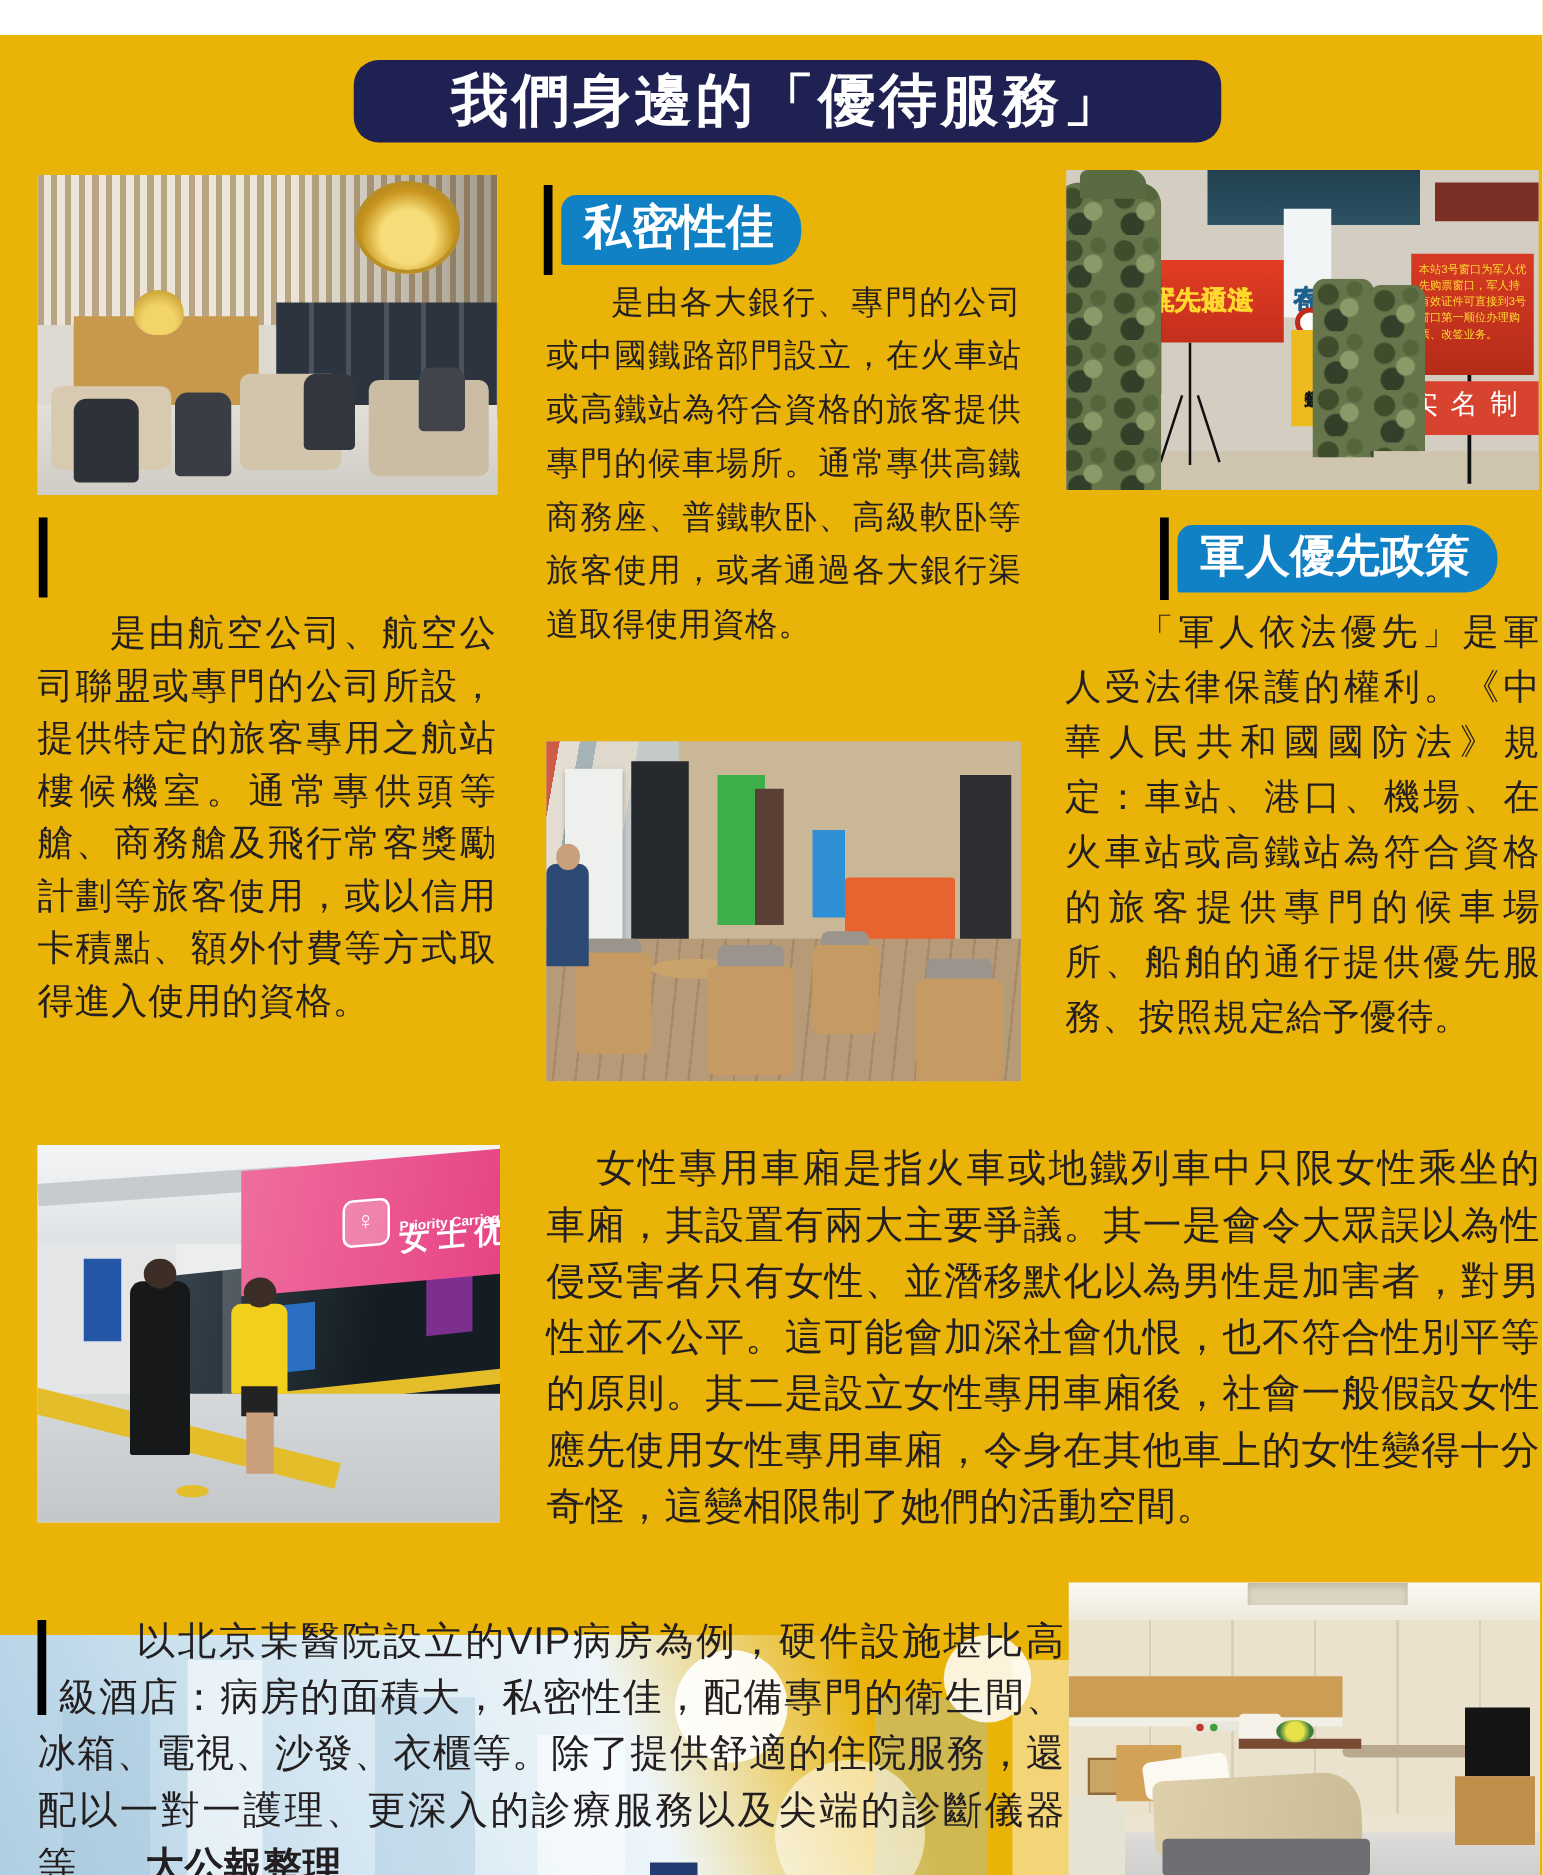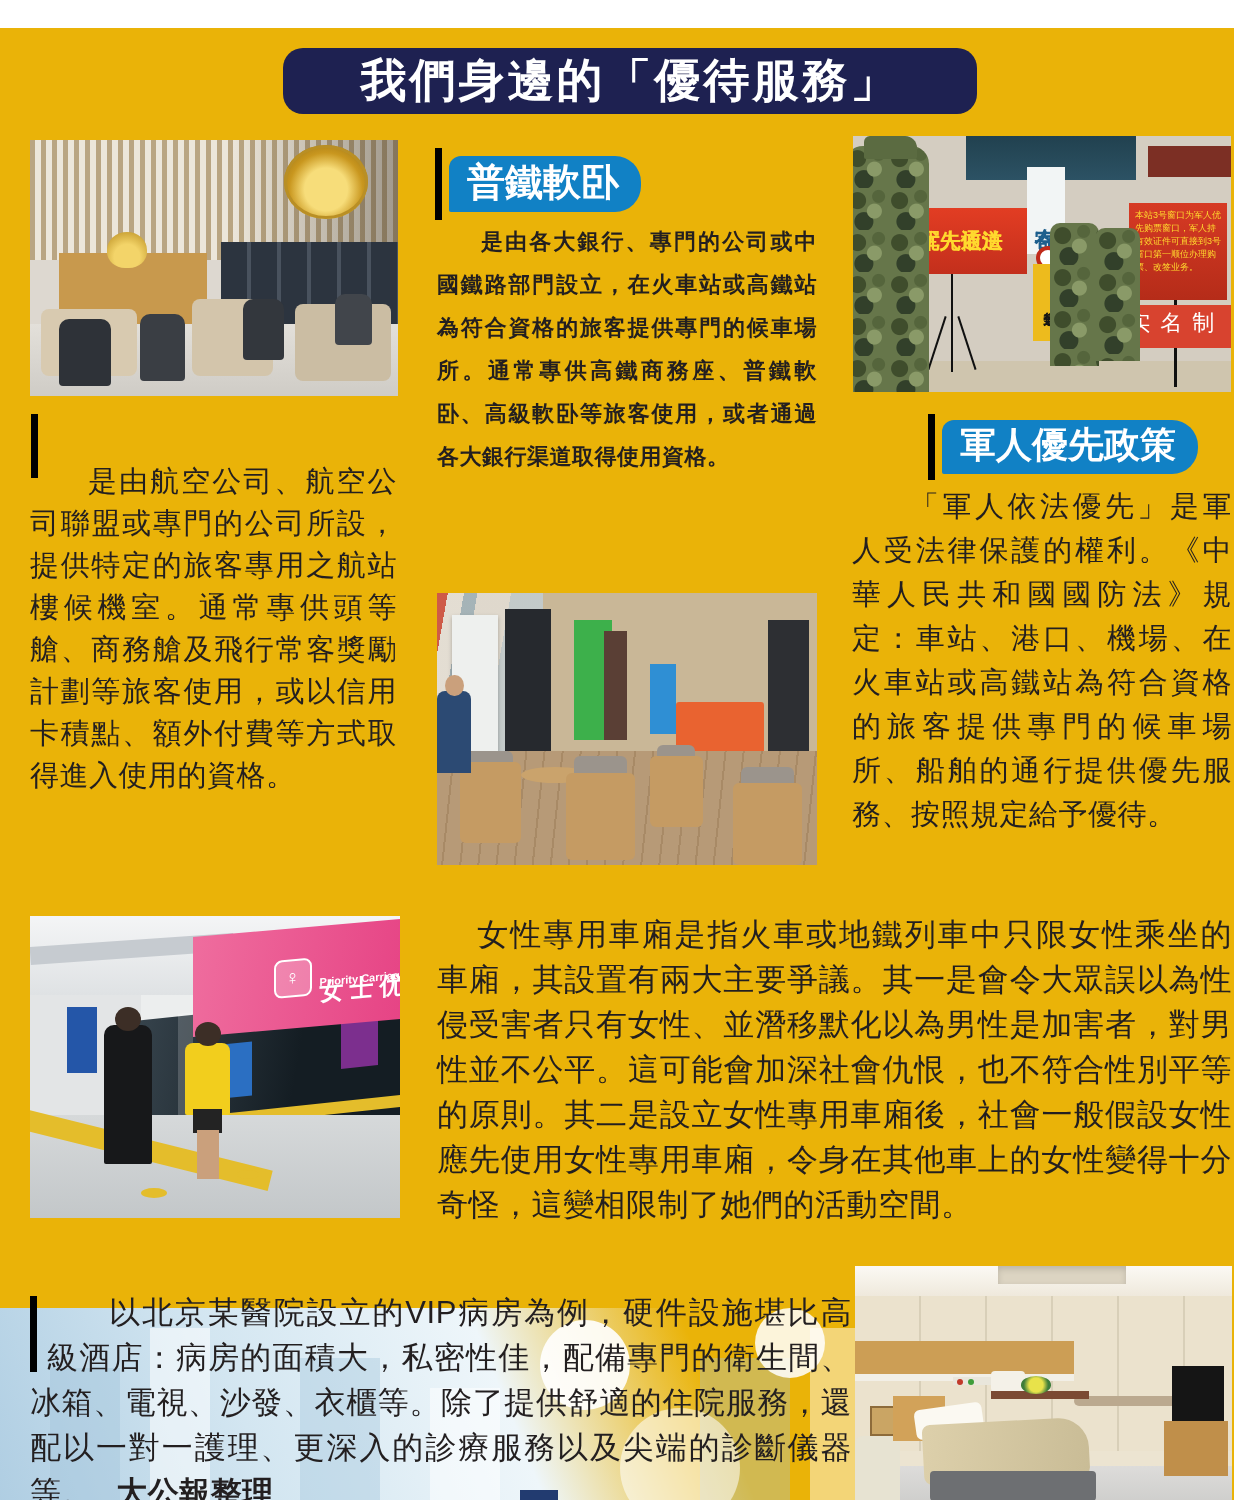--- a/index.html
+++ b/index.html
@@ -20,22 +20,22 @@
   .head-airport .bar{height:64px;} .head-airport .chip{font-size:36px;line-height:44px;}
   .head-train .bar{height:72px;}   .head-train .chip{font-size:38px;line-height:48px;}
   .head-military .bar{height:66px;}.head-military .chip{font-size:36px;line-height:46px;text-align:center;}
 
   .float-head{float:left;display:flex;align-items:center;height:88px;margin-right:10px;}
   .float-head .bar{height:76px;}
   .float-head .chip{font-size:38px;line-height:50px;}
 
   
   .body{position:absolute;margin:0;text-align:justify;z-index:2;color:#231f20;}
-  .p-airport{left:30px;top:432px;width:367px;font-size:29px;line-height:42px;text-indent:2em;letter-spacing:.5px;}
-  .p-train{left:437px;top:192px;width:380px;font-size:22px;line-height:43px;text-indent:2em;letter-spacing:.5px;font-weight:bold;}
+  .p-airport{left:30px;top:458px;width:367px;font-size:29px;line-height:42px;text-indent:2em;letter-spacing:.5px;}
+  .p-train{left:437px;top:192px;width:380px;font-size:26px;line-height:43px;text-indent:2em;letter-spacing:.5px;}
   .p-military{left:852px;top:456px;width:380px;font-size:29px;line-height:44px;text-indent:2em;letter-spacing:.5px;}
   .p-women{left:437px;top:884px;width:795px;font-size:31px;line-height:45px;text-indent:1.3em;letter-spacing:.5px;}
   .p-hospital{left:30px;top:1262px;width:822px;font-size:31px;line-height:45px;text-indent:2em;letter-spacing:.5px;}
   .credit{font-weight:bold;margin-left:14px;white-space:nowrap;}
 
   
   .photo{position:absolute;overflow:hidden;z-index:2;}
   .photo *{position:absolute;}
 
   
@@ -213,21 +213,21 @@
     <div class="lamp-small"></div>
   </div>
 
   <div class="sec-head head-airport" style="left:31px;top:386px;">
     <span class="bar"></span>
   </div>
   <p class="body p-airport">是由航空公司、航空公司聯盟或專門的公司所設，提供特定的旅客專用之航站樓候機室。通常專供頭等艙、商務艙及飛行常客獎勵計劃等旅客使用，或以信用卡積點、額外付費等方式取得進入使用的資格。</p>
 
   <div class="sec-head head-train" style="left:435px;top:120px;">
     <span class="bar"></span>
-    <span class="chip">普鐵軟卧</span>
+    <span class="chip">私密性佳</span>
   </div>
   <p class="body p-train">是由各大銀行、專門的公司或中國鐵路部門設立，在火車站或高鐵站為符合資格的旅客提供專門的候車場所。通常專供高鐵商務座、普鐵軟卧、高級軟卧等旅客使用，或者通過各大銀行渠道取得使用資格。</p>
 
   <div class="photo ph-sol">
     <div class="topsign"></div>
     <div class="topsign2"></div>
     <div class="floor"></div>
     <div class="locker">寄存</div>
     <div class="nogoicon"></div>
     <div class="nogo">禁止通行</div>

